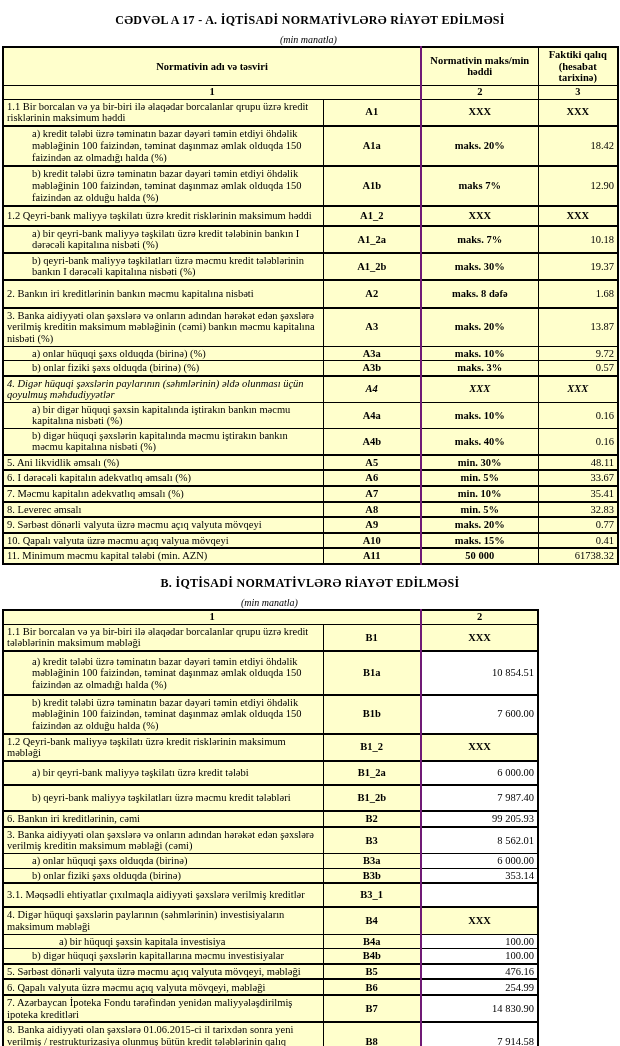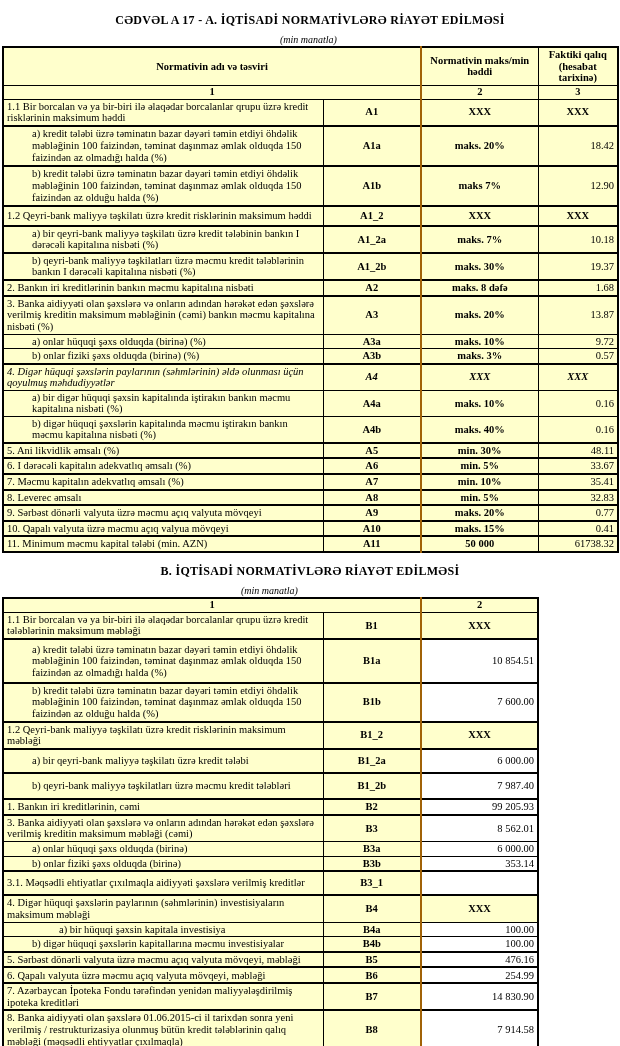--- a/index.html
+++ b/index.html
@@ -21,21 +21,21 @@
   td.desc.sub{padding-left:28px;}
   td.desc.deep{padding-left:55px;}
   
   td.code{font-weight:bold;text-align:center;}
   td.limit{font-weight:bold;text-align:center;}
   
   td.num{text-align:right;padding-right:3px;}
   td.xxx{font-weight:bold;text-align:center;}
   td.white{background:#ffffff;}
   
-  td.bR2{border-right:2px solid #a16207;margin-left:19px;}
+  td.bR2{border-right:2px solid #701a75;margin-left:19px;}
   tr.thick td{border-top:2px solid #000;}
 </style>
 </head>
 <body>
 
 <div class="doc-title">CƏDVƏL A 17 - A. İQTİSADİ NORMATİVLƏRƏ RİAYƏT EDİLMƏSİ</div>
 <div class="unit-note unit-a">(min manatla)</div>
 
 <table>
   <colgroup>
@@ -86,21 +86,21 @@
         <td class="code bR2">A1_2a</td>
         <td class="limit">maks. 7%</td>
         <td class="num">10.18</td>
       </tr>
       <tr class="thick" style="height: 25px;">
         <td class="desc sub">b) qeyri-bank maliyyə təşkilatları üzrə məcmu kredit tələblərinin bankın I dərəcəli kapitalına nisbəti (%)</td>
         <td class="code bR2">A1_2b</td>
         <td class="limit">maks. 30%</td>
         <td class="num">19.37</td>
       </tr>
-      <tr class="thick" style="height: 16px;">
+      <tr class="thick" style="height: 28px;">
         <td class="desc">2. Bankın iri kreditlərinin bankın məcmu kapitalına  nisbəti</td>
         <td class="code bR2">A2</td>
         <td class="limit">maks. 8 dəfə</td>
         <td class="num">1.68</td>
       </tr>
       <tr class="thick" style="height: 38px;">
         <td class="desc">3. Banka aidiyyəti olan şəxslərə və onların adından hərəkət edən şəxslərə verilmiş kreditin maksimum məbləğinin (cəmi) bankın məcmu kapitalına nisbəti (%)</td>
         <td class="code bR2">A3</td>
         <td class="limit">maks. 20%</td>
         <td class="num">13.87</td>
@@ -220,21 +220,21 @@
         <td class="desc sub">a) bir qeyri-bank maliyyə təşkilatı üzrə kredit tələbi</td>
         <td class="code bR2">B1_2a</td>
         <td class="num white">6 000.00</td>
       </tr>
       <tr class="thick" style="height: 26px;">
         <td class="desc sub">b) qeyri-bank maliyyə təşkilatları üzrə məcmu kredit tələbləri</td>
         <td class="code bR2">B1_2b</td>
         <td class="num white">7 987.40</td>
       </tr>
       <tr class="thick" style="height: 16px;">
-        <td class="desc">1. Bankın iri kreditlərinin, cəmi</td>
+        <td class="desc">6. Bankın iri kreditlərinin, cəmi</td>
         <td class="code bR2">B2</td>
         <td class="num white">99 205.93</td>
       </tr>
       <tr class="thick" style="height: 27px;">
         <td class="desc">3. Banka aidiyyəti olan şəxslərə və onların adından hərəkət edən şəxslərə verilmiş kreditin maksimum məbləği (cəmi)</td>
         <td class="code bR2">B3</td>
         <td class="num white">8 562.01</td>
       </tr>
       <tr style="height: 14px;">
         <td class="desc sub">a) onlar hüquqi şəxs olduqda (birinə)</td>

